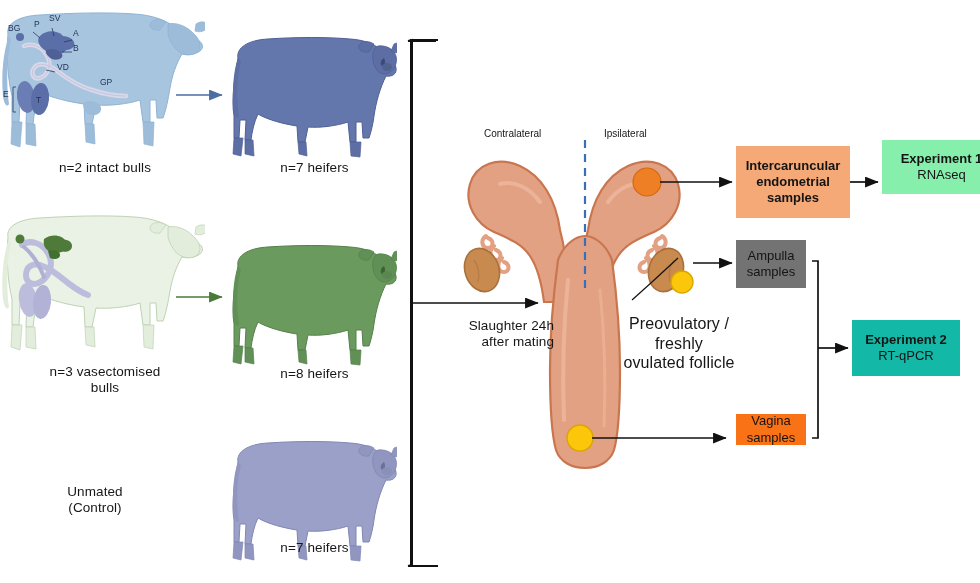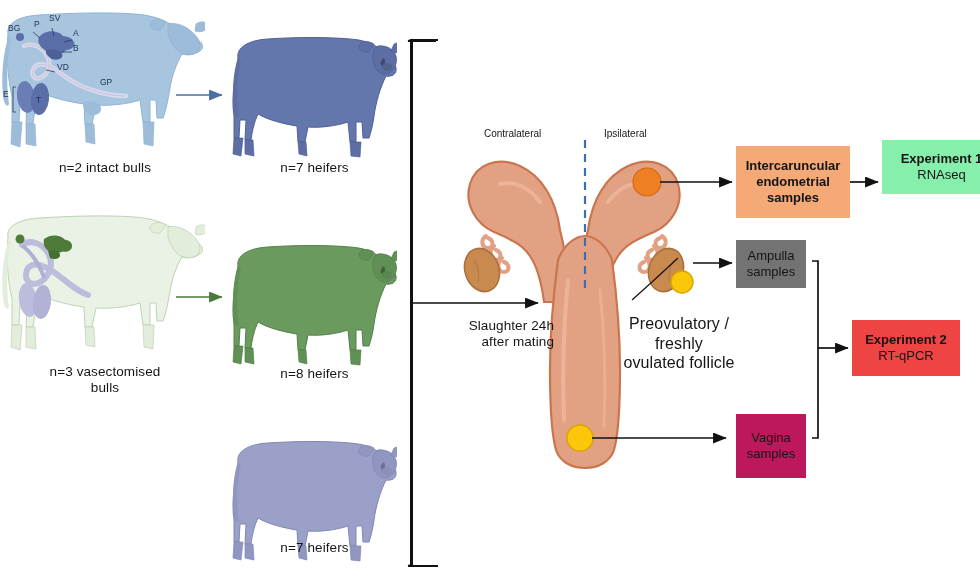--- a/index.html
+++ b/index.html
@@ -294,20 +294,22 @@
     <line x1="818" y1="348" x2="848" y2="348" stroke="#111111" stroke-width="1.7" marker-end="url(#arrBlk)"></line>
   </svg>
 
   <div class="lbl" style="left:5px;top:160px;width:200px;">n=2 intact bulls</div>
   <div class="lbl" style="left:232px;top:160px;width:165px;">n=7 heifers</div>
 
   <div class="lbl" style="left:5px;top:364px;width:200px;">n=3 vasectomised
 bulls</div>
   <div class="lbl" style="left:232px;top:366px;width:165px;">n=8 heifers</div>
 
+  <div class="lbl" style="left:5px;top:484px;width:180px;text-align:center;">Unmated
+(Control)</div>
   <div class="lbl" style="left:232px;top:540px;width:165px;">n=7 heifers</div>
 
   <div class="lbl" style="left:424px;top:318px;width:130px;text-align:right;">Slaughter 24h
 after mating</div>
 
   <div class="sidelbl" style="left:484px;top:128px;">Contralateral</div>
   <div class="sidelbl" style="left:604px;top:128px;">Ipsilateral</div>
 
   <div class="lbl" style="left:604px;top:290px;width:150px;font-size:16px;margin-top:24px;">Preovulatory / freshly
 ovulated follicle</div>
@@ -316,28 +318,28 @@
     <span class="b1">Intercaruncular</span>
     <span class="b1">endometrial</span>
     <span class="b1">samples</span>
   </div>
 
   <div class="box" style="left:736px;top:240px;width:70px;height:48px;background:#737373;">
     <span class="b1">Ampulla</span>
     <span class="b1">samples</span>
   </div>
 
-  <div class="box" style="left:736px;top:414px;width:70px;height:64px;background:#be185d;">
+  <div class="box" style="left:736px;top:414px;width:70px;height:31px;background:#f97316;">
     <span class="b1">Vagina</span>
     <span class="b1">samples</span>
   </div>
 
   <div class="box bold" style="left:882px;top:140px;width:119px;height:54px;background:#86efac;">
     <span class="b1">Experiment 1</span>
     <span>RNAseq</span>
   </div>
 
-  <div class="box bold" style="left:852px;top:320px;width:108px;height:56px;background:#ef4444;">
+  <div class="box bold" style="left:852px;top:320px;width:108px;height:56px;background:#14b8a6;">
     <span class="b1">Experiment 2</span>
     <span>RT-qPCR</span>
   </div>
 
 </div>
 
 </body></html>

